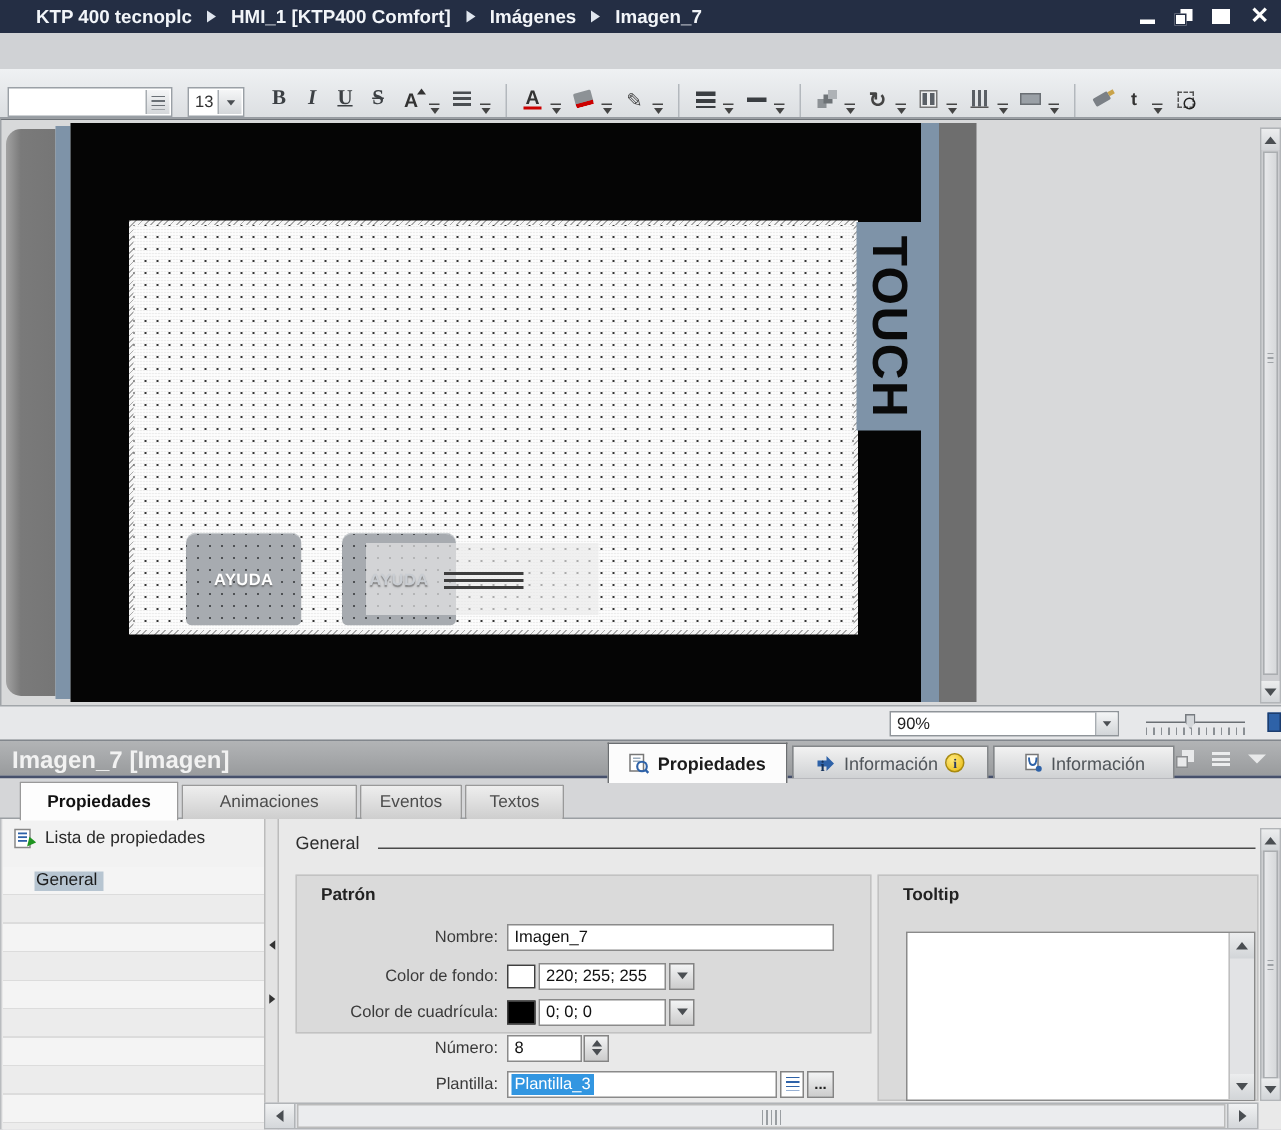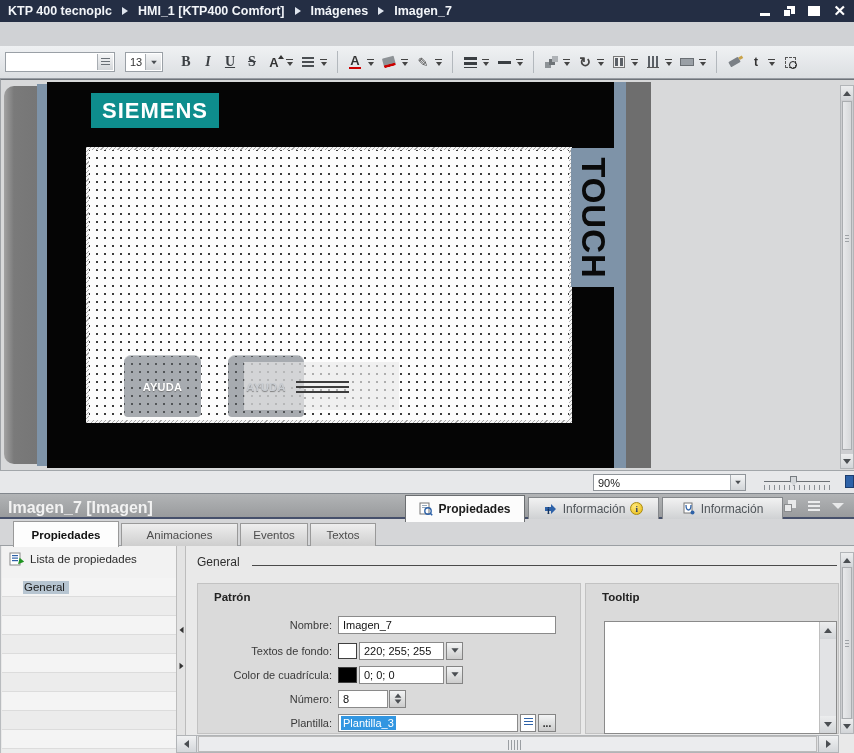--- a/index.html
+++ b/index.html
@@ -1,33 +1,33 @@
 <!DOCTYPE html>
 <html><head>
 <meta charset="utf-8">
 <style>
 *{margin:0;padding:0;box-sizing:border-box}
 html,body{width:854px;height:753px;overflow:hidden}
 body{font-family:"Liberation Sans",sans-serif;background:#d9dadb;position:relative;font-size:11px}
 
-#titlebar{position:absolute;left:0;top:0;width:854px;height:22px;background:#242e44;display:flex;align-items:center;padding-left:8px}
+#titlebar{position:absolute;left:0;top:0;width:854px;height:22px;background:#242e44;display:flex;align-items:center;padding-left:24px}
 .crumb{color:#f2f5f9;font-size:12.5px;font-weight:bold}
 .csep{width:0;height:0;border-left:6px solid #dfe5ee;border-top:4px solid transparent;border-bottom:4px solid transparent;margin:0 10px}
 #winctrls{position:absolute;right:8px;top:0;height:22px;display:flex;align-items:center;gap:13px}
 .wmin{width:10px;height:3px;background:#fff;margin-top:6px}
 .wrest{position:relative;width:12px;height:11px}
 .wrest i{position:absolute;display:block;background:#fff;width:8px;height:8px}
 .wrest i:first-child{right:0;top:0}
 .wrest i:last-child{left:0;bottom:0;border:1px solid #242e44}
 .wmax{width:12px;height:10px;background:#fff}
 .wclose{color:#fff;font-size:15px;font-weight:bold;line-height:10px}
 
 #menustrip{position:absolute;top:22px;left:0;width:854px;height:24px;background:#d0d2d5}
 
-#toolbar{position:absolute;top:46px;left:0;width:854px;height:33px;background:linear-gradient(#eff1f3,#dcdfe2);border-bottom:1px solid #979ca2;display:flex;align-items:center;padding-left:5px}
+#toolbar{position:absolute;top:46px;left:0;width:854px;height:33px;background:linear-gradient(#eff1f3,#dcdfe2);border-bottom:1px solid #979ca2;display:flex;align-items:flex-end;padding-left:5px}
 .combo{height:20px;background:#fff;border:1px solid #9aa0a6;display:flex;align-items:center;position:relative}
 #style-combo{width:110px;margin-right:10px}
 .combo .cbtn{position:absolute;right:1px;top:1px;bottom:1px;width:16px;background:linear-gradient(#f5f6f7,#d4d7da);border-left:1px solid #a8adb2;display:flex;align-items:center;justify-content:center}
 #size-combo{width:38px;margin-right:12px}
 #size-combo .val{padding-left:4px;font-size:11px;color:#333}
 .listglyph{width:9px;height:9px;background:repeating-linear-gradient(#6a7076 0 1px,transparent 1px 3px)}
 .tb-sep{width:1px;height:22px;background:#b3b8bd;margin:0 6px}
 .tbtn{display:flex;align-items:center;justify-content:center;height:24px;min-width:20px;color:#3c4044;font-size:13px;margin:0 1px}
 .tbtn b{font-family:"Liberation Serif",serif;font-size:14px}
 .dd{width:9px;height:12px;display:flex;flex-direction:column;align-items:center;justify-content:center;margin:0 3px 0 0}
@@ -134,21 +134,21 @@
 .prow{height:19px;line-height:18px;padding-left:21px;font-size:11.5px;color:#1c1c1c}
 .prow.sel span{background:#b7c5d1;padding:0 4px 1px 1px}
 #splitter{position:absolute;left:175px;top:0;width:10px;height:207px;background:#e3e3e3;border-left:1px solid #bcbcbc;border-right:1px solid #bcbcbc}
 #splitter .tri-left{position:absolute;left:2px;top:80px;border-right-color:#333;transform:scale(0.8)}
 #splitter .tri-right{position:absolute;left:2px;top:116px;border-left-color:#333;transform:scale(0.8)}
 #rcontent{position:absolute;left:185px;top:0;width:653px;height:189px}
 #sect{position:absolute;left:11px;top:8px;right:2px;display:flex;align-items:baseline}
 #sect span{font-size:12px;color:#2e2e2e;white-space:nowrap}
 #sect .rule{flex:1;border-bottom:1px solid #4a4a4a;margin-left:12px;height:12px}
 .group{position:absolute;background:#dadada;border:1px solid #c2c2c2}
-#grp-patron{left:11px;top:37px;width:384px;height:151px}
+#grp-patron{left:11px;top:37px;width:384px;height:106px}
 #grp-tooltip{left:399px;top:37px;width:254px;height:151px}
 .gtitle{position:absolute;left:16px;top:7px;font-weight:bold;font-size:11.5px;color:#222}
 .frow{position:absolute;left:4px;right:4px;height:19px;display:flex;align-items:center}
 .flabel{width:136px;text-align:right;padding-right:6px;font-size:11px;color:#3a3a3a;white-space:nowrap}
 .tinput{height:18px;border:1px solid #8a8a8a;background:#fff;font-size:11px;color:#111;display:flex;align-items:center;padding:0 4px}
 #f-nombre{top:31px}
 #f-nombre .tinput{width:218px}
 #f-fondo{top:57px}
 #f-cuad{top:81px}
 #f-num{top:105px}
@@ -342,21 +342,20 @@
     </span>
   <span class="tbtn">
       <span class="ico-zoom"></span>
     </span>
 </div>
 
 <div id="canvas">
   <div id="dev-frame"></div>
   <div id="dev-blue-l"></div>
   <div id="dev-black">
-    <div id="logo">SIEMENS</div>
     <div id="screenwrap">
       <div id="screen">
         <div class="hmi-btn" id="btn-home">
             <span class="lbl">AYUDA</span>
           </div>
         <div class="hmi-btn" id="btn-ayuda">
             <span class="lbl">AYUDA</span>
           </div>
         <div id="overlay">
             <span class="lines"></span>
@@ -481,21 +480,21 @@
       </div>
     <div class="group" id="grp-patron">
       <div class="gtitle">Patrón</div>
       <div class="frow" id="f-nombre">
         <span class="flabel">Nombre:</span>
         <span class="tinput">
             <span>Imagen_7</span>
           </span>
       </div>
       <div class="frow" id="f-fondo">
-        <span class="flabel">Textos de fondo:</span>
+        <span class="flabel">Color de fondo:</span>
         <span class="swatch"></span>
         <span class="cval">
             <span>220; 255; 255</span>
           </span>
         <span class="dbtn">
             <span class="tri-down"></span>
           </span>
       </div>
       <div class="frow" id="f-cuad">
         <span class="flabel">Color de cuadrícula:</span>

